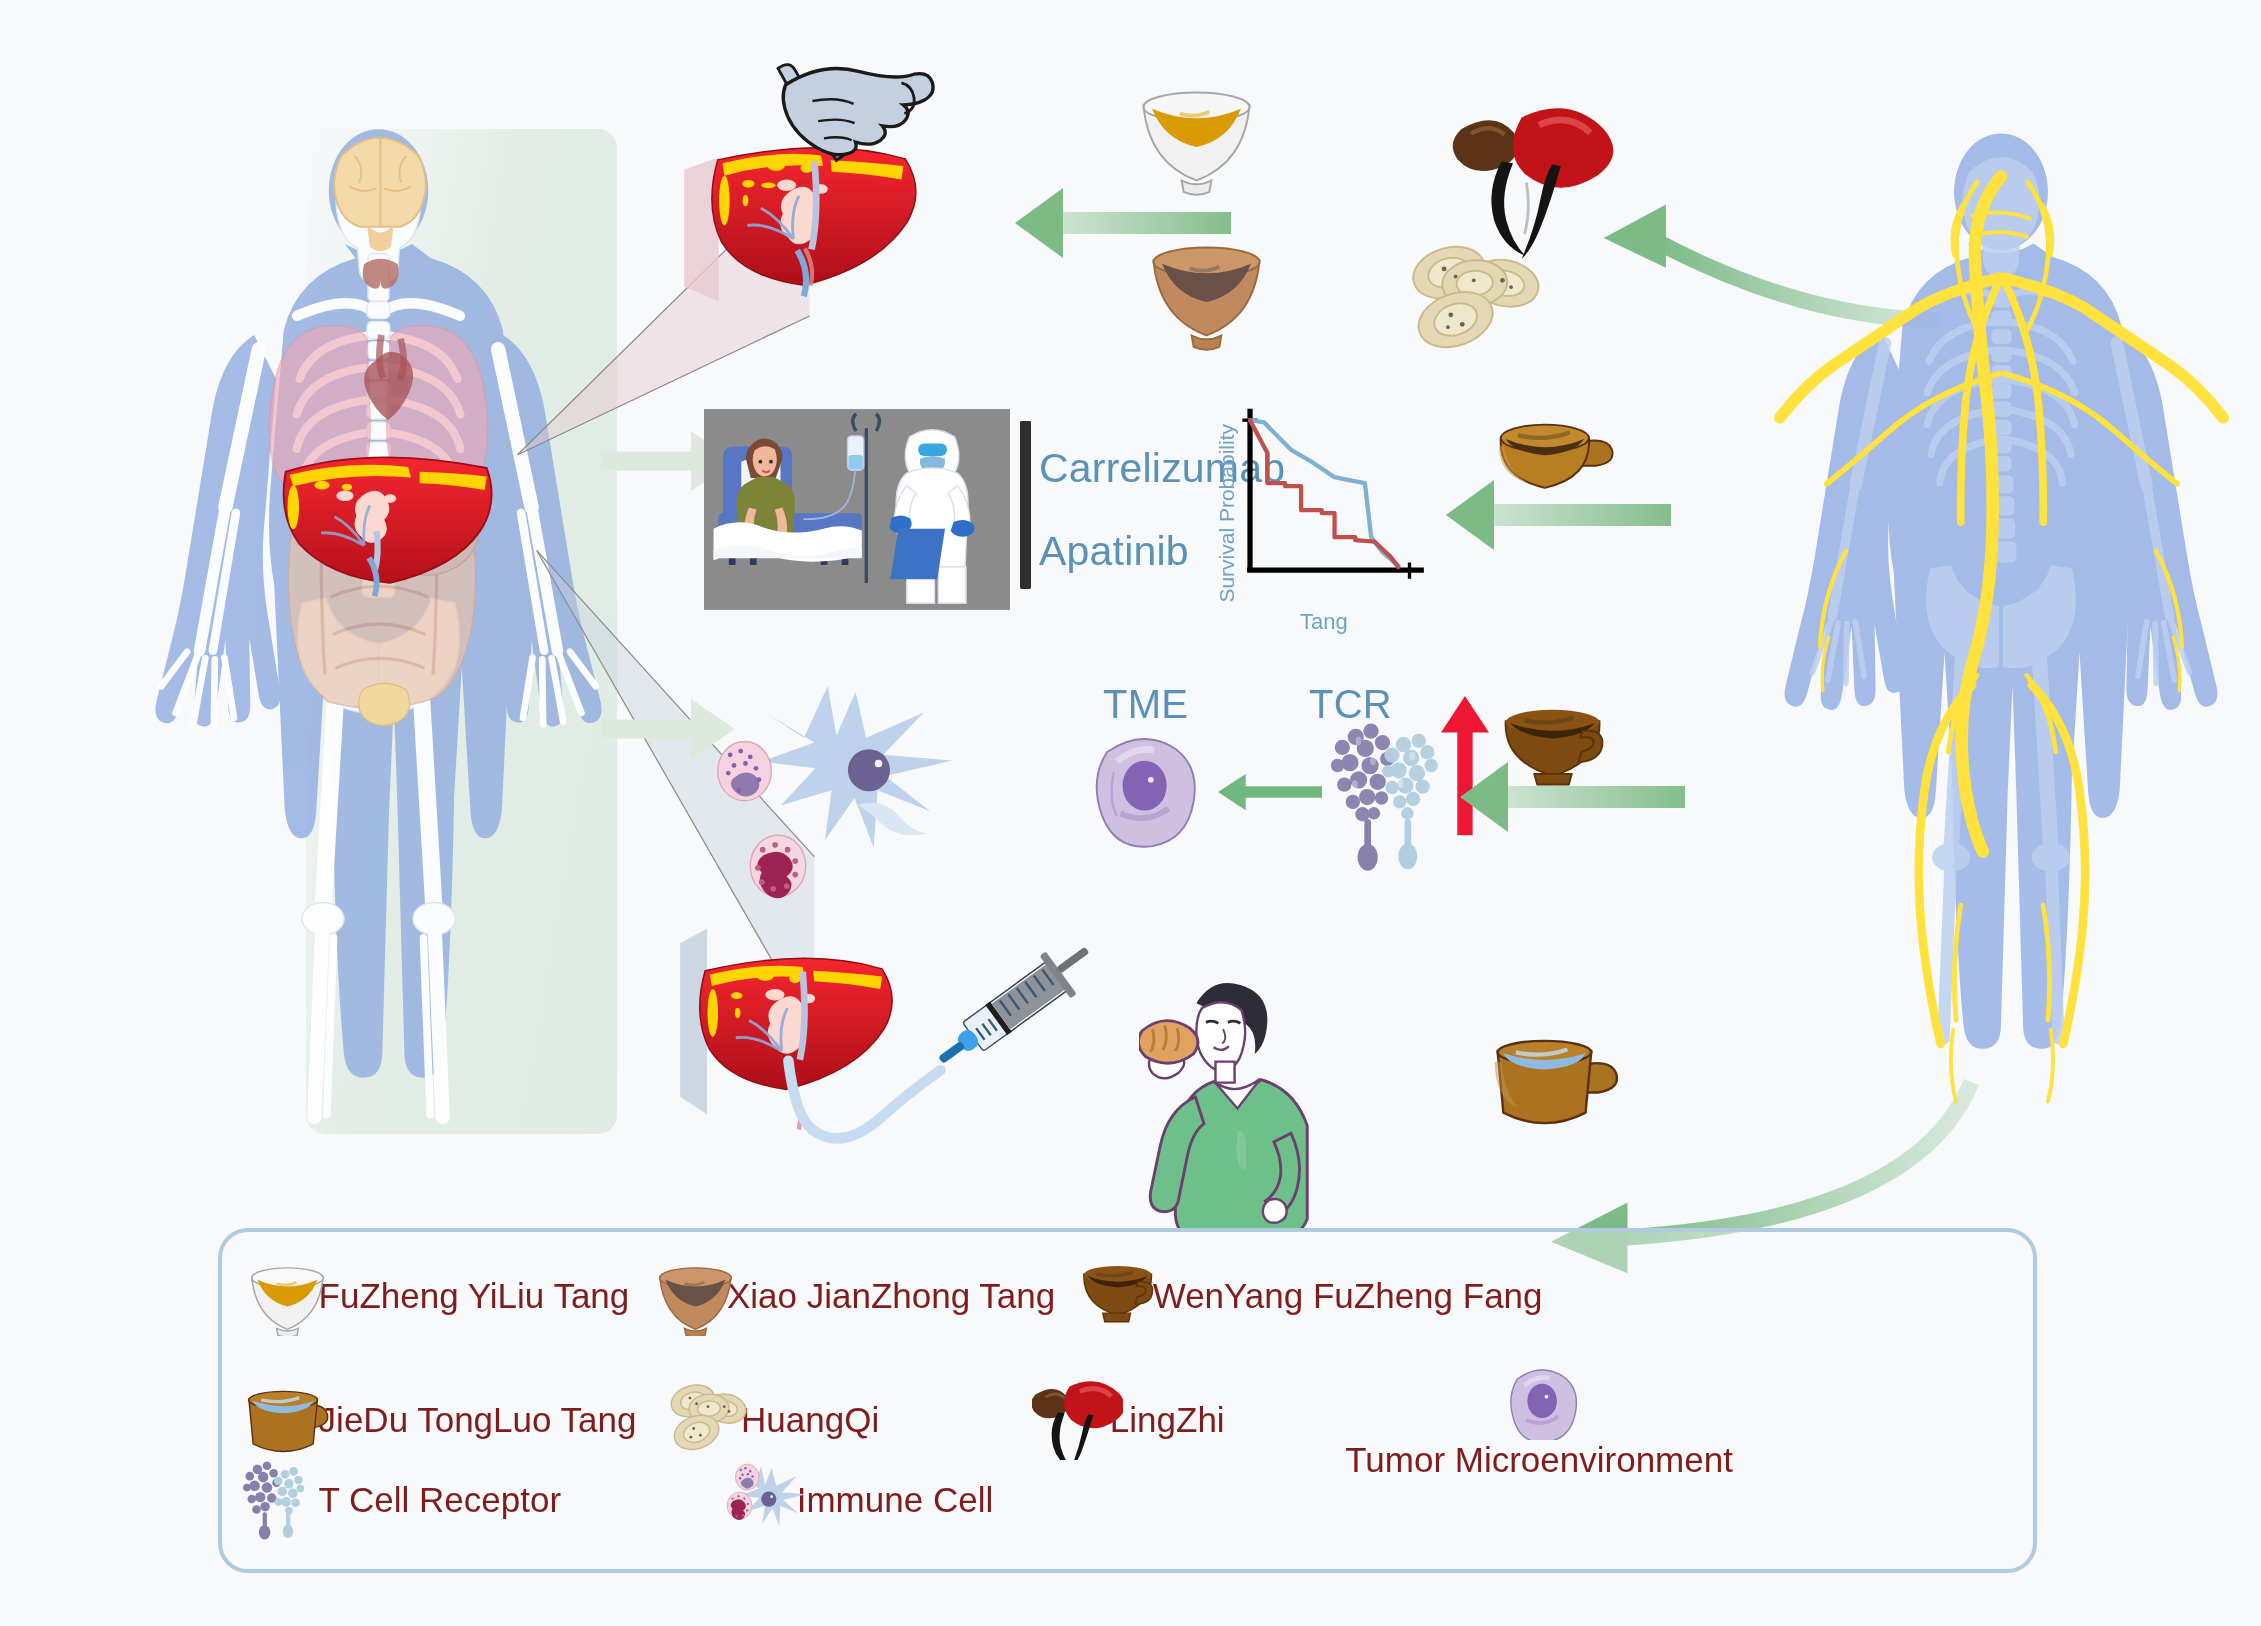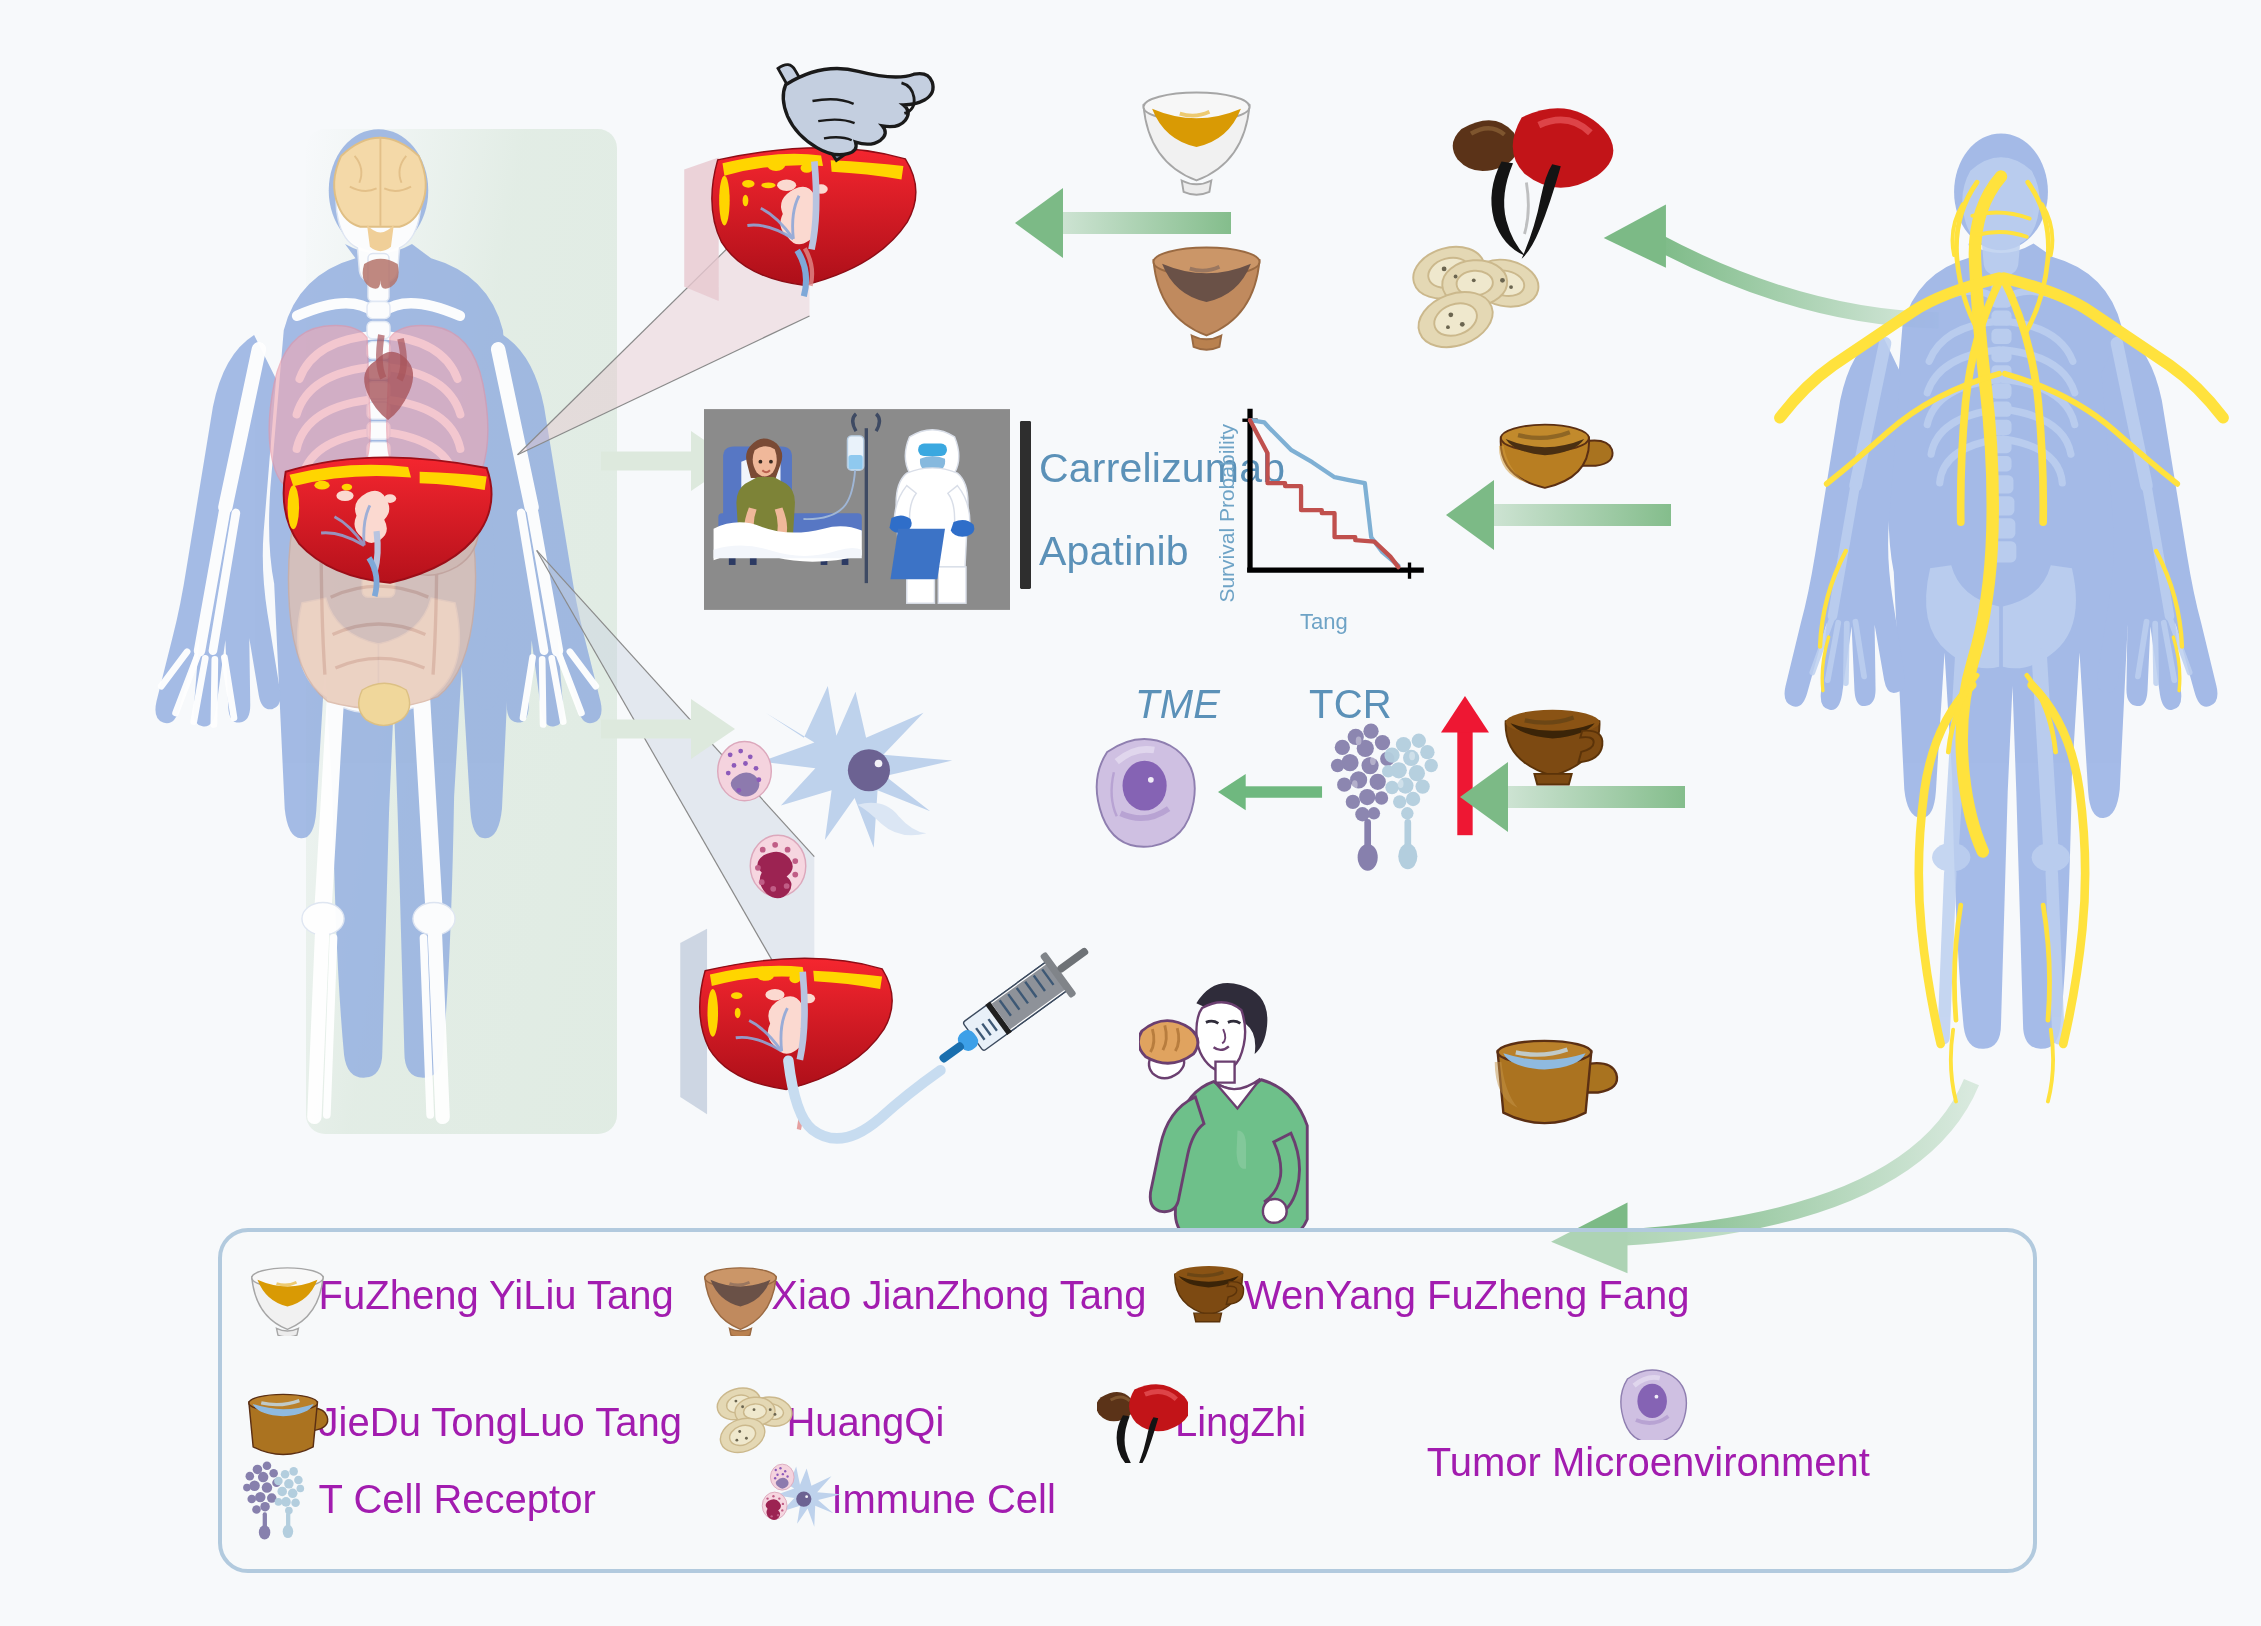--- a/index.html
+++ b/index.html
@@ -43,21 +43,21 @@
 
   
   .legendbox{
     left:218px;top:1228px;width:1819px;height:345px;
     border:4.3px solid #b2cade;border-radius:30px;background:rgba(247,249,251,.4);
     box-sizing:border-box;
   }
   .legrow{position:absolute;display:flex;align-items:center;}
   .legitem{display:flex;align-items:center;}
   .legitem .ic{width:91px;height:81px;position:relative;flex:0 0 auto;}
-  .legitem .tx{font-size:40px;color:#a21caf;white-space:nowrap;margin-left:-13.4px;}
+  .legitem .tx{font-size:35px;color:#7f1d1d;white-space:nowrap;margin-left:-13.4px;}
 
   
   .chartwrap{left:1223px;top:404px;width:225px;height:201px;}
   .chart-y-label{
     position:absolute;left:-7.7px;top:20px;transform-origin:0 0;transform:rotate(-90deg) translate(-100%,0);
     color:#6ea3c6;font-size:21px;white-space:nowrap;
   }
   .chart-x-label{position:absolute;left:77px;bottom:-30px;color:#6ea3c6;font-size:22px;}
 
   svg{display:block;}
@@ -474,21 +474,21 @@
             <circle cx="92" cy="76" r="6"></circle>
             <circle cx="74" cy="100" r="6"></circle>
           <circle cx="46" cy="106" r="6"></circle>
             <circle cx="22" cy="92" r="6"></circle>
             <circle cx="14" cy="62" r="6"></circle>
         </g>
       </g>
     </svg>
   </div>
 
-  <div class="abs lbl lbl-tag" style="left:1135px;top:682px;font-style:italic;">TME</div>
+  <div class="abs lbl lbl-tag" style="left:1103px;top:682px;">TME</div>
   <div class="abs lbl lbl-tag" style="left:1309px;top:682px;">TCR</div>
 
   <div class="abs" style="left:1087px;top:728px;width:120px;height:120px;">
     <svg width="120" height="120" viewBox="0 0 250 250">
       <path d="M42 50 q66 -46 130 -14 q64 36 50 118 q-14 80 -86 92 q-76 10 -104 -62 q-28 -76 10 -134z" fill="#cfc0e2" stroke="#8f7fb0" stroke-width="4"></path>
       <ellipse cx="120" cy="120" rx="46" ry="52" fill="#8563b4"></ellipse>
       <circle cx="133" cy="108" r="6" fill="#f0ecf7"></circle>
       <path d="M62 70 q38 -32 78 -24" stroke="#e5ddf0" stroke-width="14" fill="none" opacity=".75"></path>
       <path d="M70 178 q52 24 100 -10" stroke="#a98fc9" stroke-width="12" fill="none" opacity=".6"></path>
       <path d="M56 92 q-12 52 6 92" stroke="#a98fc9" stroke-width="5" fill="none" opacity=".6"></path>

